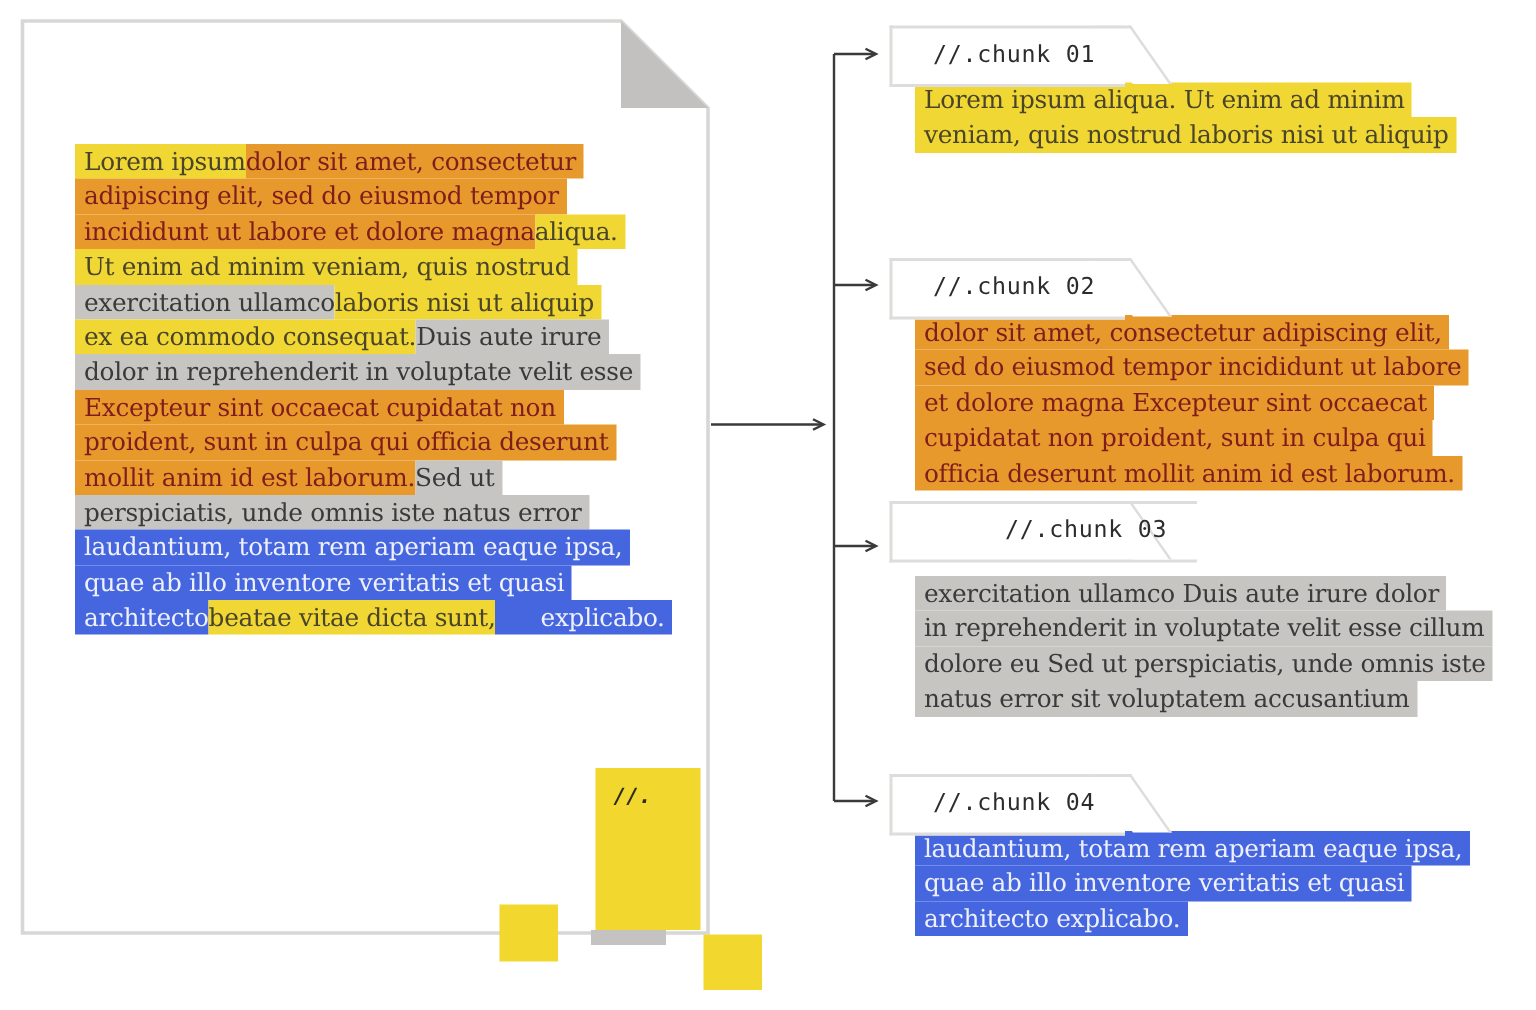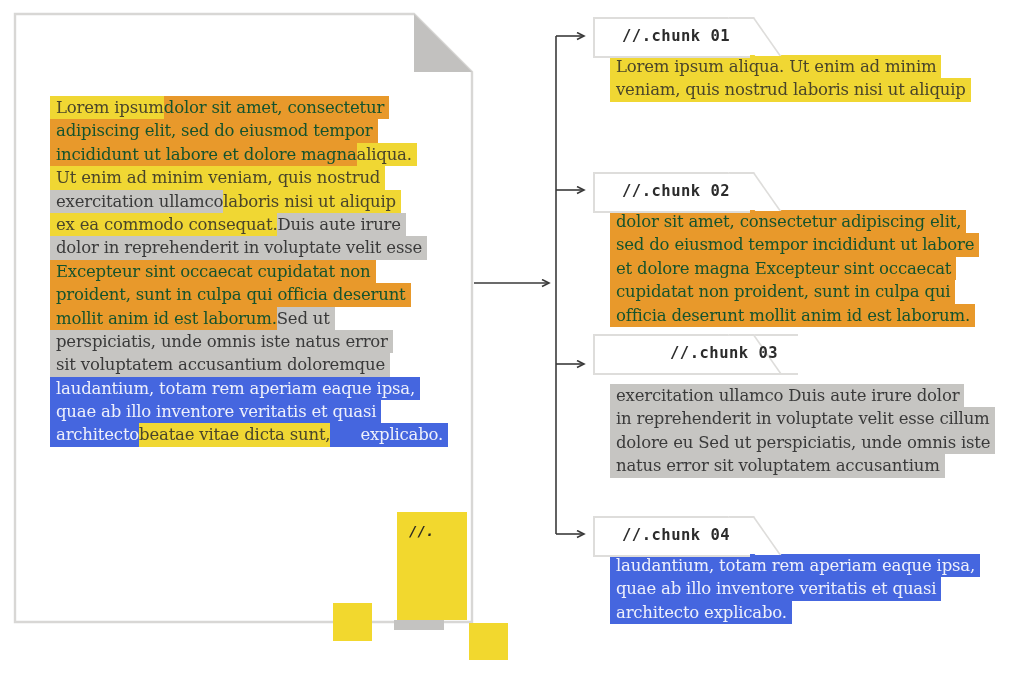--- a/index.html
+++ b/index.html
@@ -16,37 +16,37 @@
     font-size:16.5px; letter-spacing:-0.2px; color:#3c3c3c;
   }
   .line{display:block; height:23.4px; white-space:nowrap;}
   .seg{
     display:inline-block; height:23.4px; line-height:23.4px;
     vertical-align:top;
   }
   .line .seg:first-child{padding-left:6px;}
   .line .seg:last-child{padding-right:5px;}
   .hl-yellow{background:var(--yellow); color:#4a452a;}
-  .hl-orange{background:var(--orange); color:#14532d;}
+  .hl-orange{background:var(--orange); color:#7f1d1d;}
   .hl-gray{background:var(--gray); color:#3a3a3a;}
   .hl-blue{background:var(--blue); color:#eef0fb;padding-left:30px;}
 
   
   .chunk-tab{
     position:absolute; width:155px; height:37px; background:#fff; z-index:3;
     border:2px solid #dedddb; border-right:none;
   }
   .chunk-tab .tab-slant{
     position:absolute; left:133px; top:-2px; width:24px; height:37px;
     background:#fff; border-top:2px solid #dedddb; border-right:2px solid #dedddb;
     transform:skewX(35deg); transform-origin:left top;
   }
   .chunk-tab .tab-label{
     position:relative; z-index:1; display:block; padding-left:27px;
-    font-family:"DejaVu Sans Mono", monospace; font-weight:bold;
+    font-family:"DejaVu Sans Mono", monospace; font-weight:normal;
     font-size:15.5px; line-height:35px; color:#2c2c2c; letter-spacing:0.5px;
     white-space:nowrap;
   }
   .chunk-content{
     position:absolute; z-index:2;
     font-size:16.5px; letter-spacing:-0.2px;
   }
   .chunk-content .seg{padding-left:9px; padding-right:7px;}
 
   
@@ -93,21 +93,20 @@
       <div class="line"><span class="seg hl-orange">adipiscing elit, sed do eiusmod tempor</span></div>
       <div class="line"><span class="seg hl-orange">incididunt ut labore et dolore magna </span><span class="seg hl-yellow">aliqua.</span></div>
       <div class="line"><span class="seg hl-yellow">Ut enim ad minim veniam, quis nostrud</span></div>
       <div class="line"><span class="seg hl-gray">exercitation ullamco </span><span class="seg hl-yellow">laboris nisi ut aliquip</span></div>
       <div class="line"><span class="seg hl-yellow">ex ea commodo consequat. </span><span class="seg hl-gray">Duis aute irure</span></div>
       <div class="line"><span class="seg hl-gray">dolor in reprehenderit in voluptate velit esse</span></div>
       <div class="line"><span class="seg hl-orange">Excepteur sint occaecat cupidatat non</span></div>
       <div class="line"><span class="seg hl-orange">proident, sunt in culpa qui officia deserunt</span></div>
       <div class="line"><span class="seg hl-orange">mollit anim id est laborum. </span><span class="seg hl-gray">Sed ut</span></div>
       <div class="line"><span class="seg hl-gray">perspiciatis, unde omnis iste natus error</span></div>
-      <div class="line"><span class="seg hl-gray">sit voluptatem accusantium doloremque</span></div>
       <div class="line"><span class="seg hl-blue">laudantium, totam rem aperiam eaque ipsa,</span></div>
       <div class="line"><span class="seg hl-blue">quae ab illo inventore veritatis et quasi</span></div>
       <div class="line"><span class="seg hl-blue">architecto </span><span class="seg hl-yellow">beatae vitae dicta sunt, </span><span class="seg hl-blue">explicabo.</span></div>
     </div>
 
   <div class="decor decor-gray-bar"></div>
   <div class="decor decor-big-yellow">
     <span class="decor-code">//.</span>
   </div>
   <div class="decor decor-sq-left"></div>

